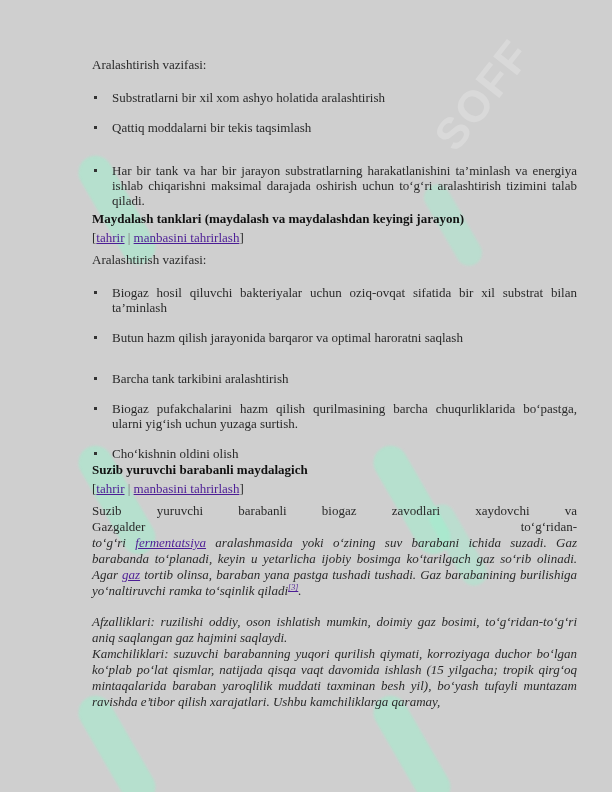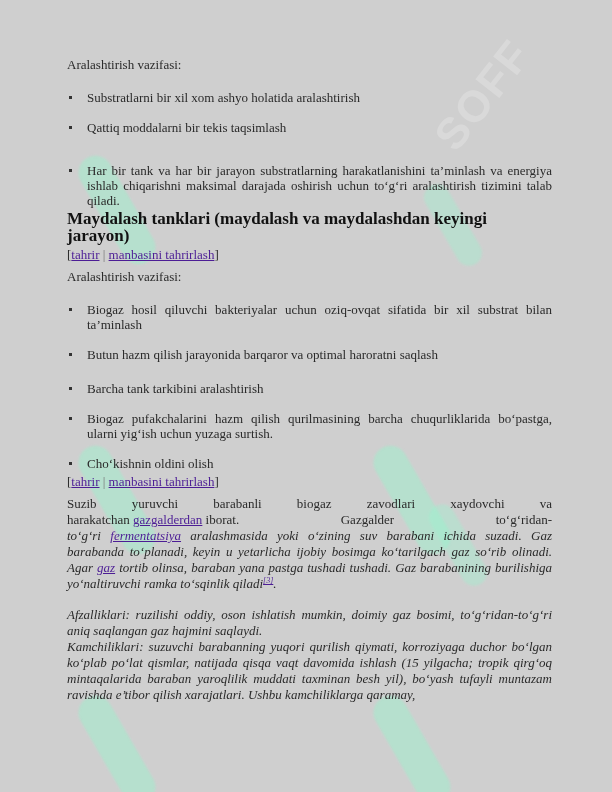--- a/index.html
+++ b/index.html
@@ -37,37 +37,37 @@
       transform: rotate(-30deg);
       filter: blur(1px);
     }
     .wm-shape.b {
       width: 26px;
       height: 90px;
       background: rgba(150, 245, 205, 0.35);
     }
     .page {
       position: absolute;
-      left: 67px;
+      left: 92px;
       top: 57px;
       width: 485px;
       z-index: 1;
     }
     .p {
       margin: 0;
       line-height: 16px;
     }
     .p.just {
       text-align: justify;
       font-style: italic;
     }
     .heading {
       font-weight: bold;
       color: #111;
-      font-size: 17px;
+      font-size: 13px;
       line-height: 17px;
       margin: 0;
     }
     .edit-links {
       line-height: 17px;
       margin: 2px 0 6px 0;
     }
     .link {
       color: #4c1d95;
       text-decoration: underline;
@@ -126,34 +126,34 @@
     <li style="margin-bottom:2px;">Har bir tank va har bir jarayon substratlarning harakatlanishini ta’minlash va energiya ishlab chiqarishni maksimal darajada oshirish uchun to‘g‘ri aralashtirish tizimini talab qiladi.</li>
   </ul>
 
   <h3 class="heading">Maydalash tanklari (maydalash va maydalashdan keyingi jarayon)</h3>
   <div class="edit-links">
     <span>[</span><a class="link">tahrir</a><span class="sep"> | </span><a class="link">manbasini tahrirlash</a><span>]</span>
   </div>
   <p class="p" style="margin-bottom:17px;">Aralashtirish vazifasi:</p>
   <ul class="bullets">
     <li style="margin-bottom:15px;">Biogaz hosil qiluvchi bakteriyalar uchun oziq-ovqat sifatida bir xil substrat bilan ta’minlash</li>
-    <li style="margin-bottom:19px;">Butun hazm qilish jarayonida barqaror va optimal haroratni saqlash</li>
+    <li style="margin-bottom:26px;">Butun hazm qilish jarayonida barqaror va optimal haroratni saqlash</li>
     <li style="margin-bottom:15px;">Barcha tank tarkibini aralashtirish</li>
     <li style="margin-bottom:15px;">Biogaz pufakchalarini hazm qilish qurilmasining barcha chuqurliklarida bo‘pastga, ularni yig‘ish uchun yuzaga surtish.</li>
     <li style="margin-bottom:0px;">Cho‘kishnin oldini olish</li>
   </ul>
 
+  <h3 class="heading">Suzib yuruvchi barabanli maydalagich</h3>
   <div class="edit-links">
     <span>[</span><a class="link">tahrir</a><span class="sep"> | </span><a class="link">manbasini tahrirlash</a><span>]</span>
   </div>
 
   <div style="margin-bottom:15px;">
     <p class="p justify-last">Suzib yuruvchi barabanli biogaz zavodlari xaydovchi va</p>
     <p class="p" style="display:flex; justify-content:space-between;">
-      <span><span>harakatchan </span><a class="link">gazgalderdan</a><span> iborat.</span></span>
       <span>Gazgalder</span>
       <span>to‘g‘ridan-</span>
     </p>
     <p class="p just">
       <span>to‘g‘ri </span><a class="link">fermentatsiya</a><span> aralashmasida yoki o‘zining suv barabani ichida suzadi. Gaz barabanda to‘planadi, keyin u yetarlicha ijobiy bosimga ko‘tarilgach gaz so‘rib olinadi. Agar </span><a class="link">gaz</a><span> tortib olinsa, baraban yana pastga tushadi tushadi. Gaz barabanining burilishiga yo‘naltiruvchi ramka to‘sqinlik qiladi</span><sup><a class="link">[3]</a></sup><span>.</span>
     </p>
   </div>
 
   <p class="p just" style="">Afzalliklari: ruzilishi oddiy, oson ishlatish mumkin, doimiy gaz bosimi, to‘g‘ridan-to‘g‘ri aniq saqlangan gaz hajmini saqlaydi.</p>
   <p class="p just">Kamchiliklari: suzuvchi barabanning yuqori qurilish qiymati, korroziyaga duchor bo‘lgan ko‘plab po‘lat qismlar, natijada qisqa vaqt davomida ishlash (15 yilgacha; tropik qirg‘oq mintaqalarida baraban yaroqlilik muddati taxminan besh yil), bo‘yash tufayli muntazam ravishda e’tibor qilish xarajatlari. Ushbu kamchiliklarga qaramay,</p>

